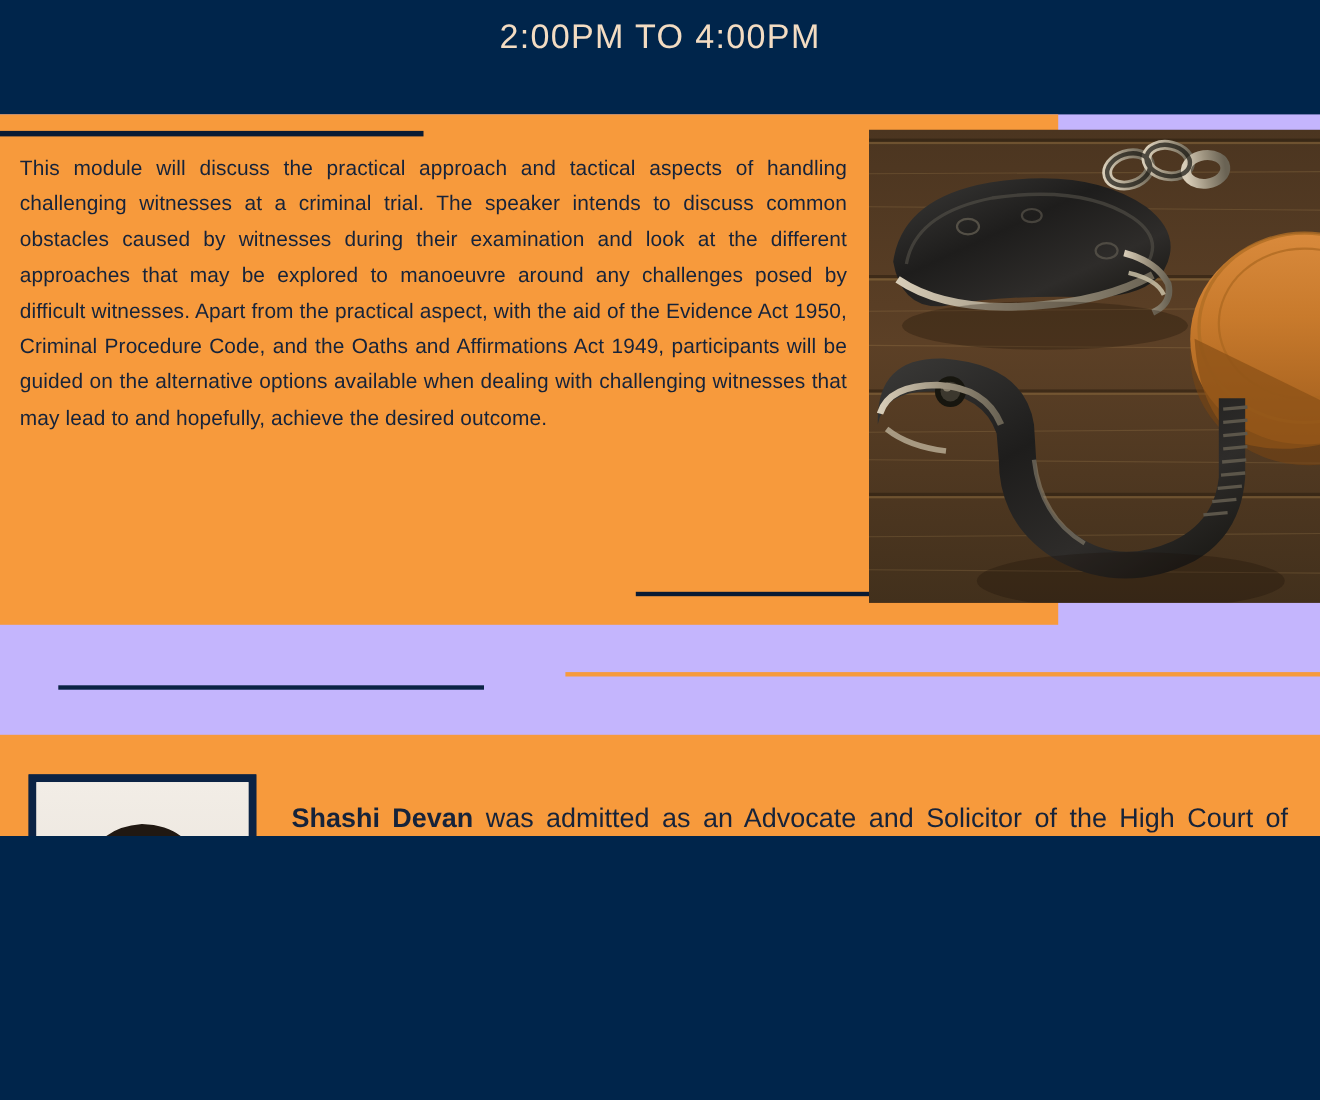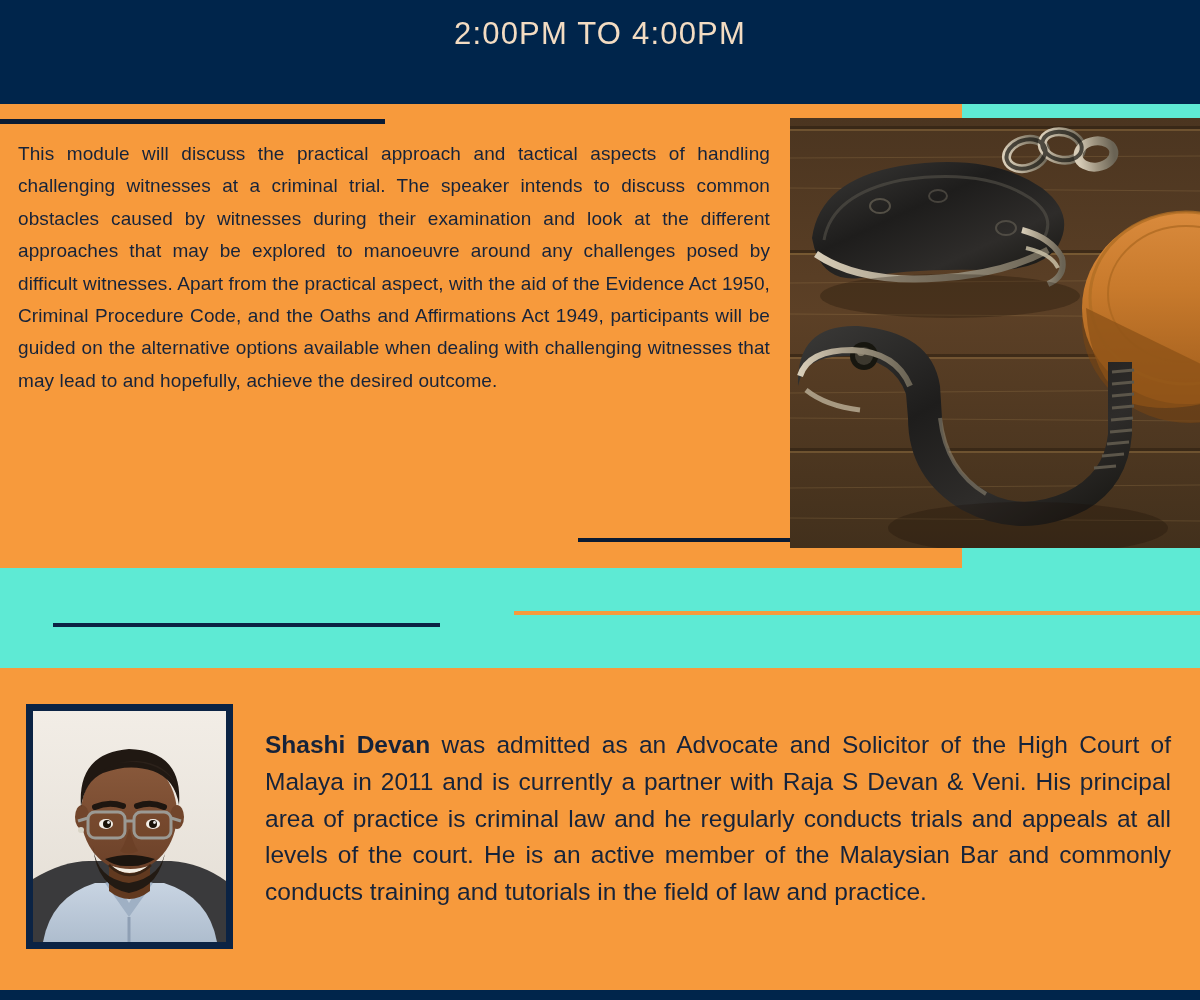--- a/index.html
+++ b/index.html
@@ -3,21 +3,21 @@
 <meta charset="utf-8">
 <style>
   html,body{margin:0;padding:0;}
   body{
     width:1200px;height:1000px;
     background:#00254B;
     font-family:"Liberation Sans", sans-serif;
     overflow:hidden;
     position:relative;
   }
-  .poster{position:relative;width:1200px;height:990px;overflow:hidden;background:#5eead4;}
+  .poster{position:relative;width:1200px;height:760px;overflow:hidden;background:#c4b5fd;}
 
   
   .header{position:absolute;left:0;top:0;width:1200px;height:104px;background:#00254B;}
   .hdr-line{
     position:absolute;width:1200px;text-align:center;
     color:#F3DCC2;font-size:31px;letter-spacing:1.2px;
     font-weight:400;
   }
   .hdr-time{top:16px;}
   .hdr-via{top:58px;}

